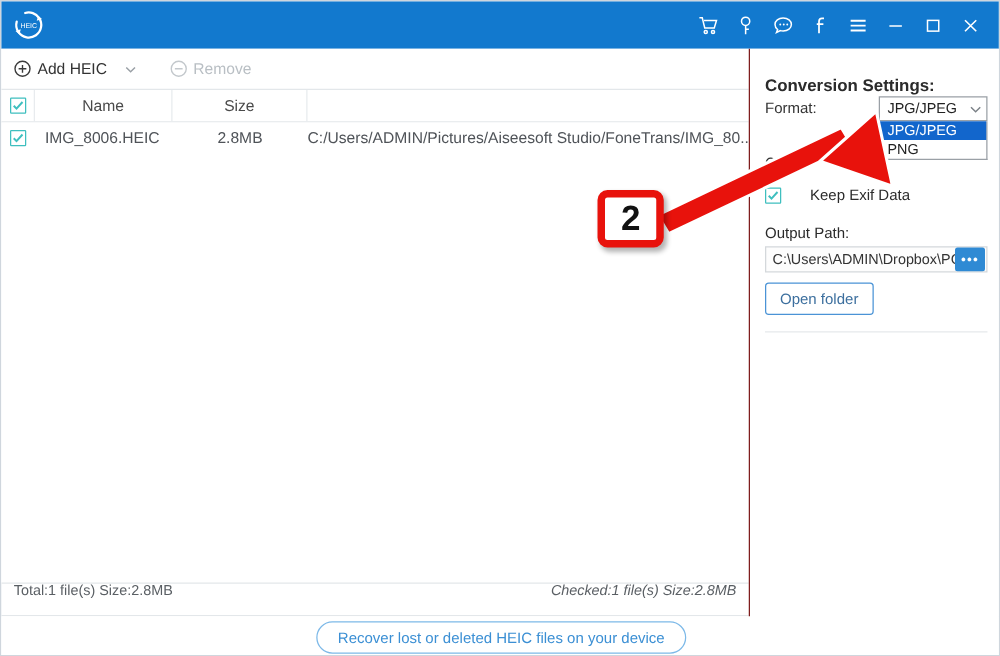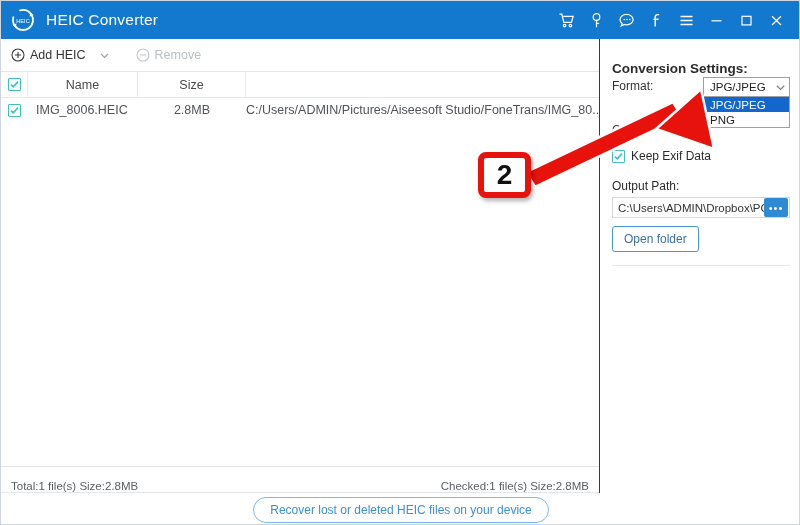--- a/index.html
+++ b/index.html
@@ -115,26 +115,26 @@
   .fr-size { width: 108px; text-align: center; }
   .fr-dir {
     flex: 1; text-align: center; white-space: nowrap; overflow: hidden;
     padding-right: 8px;
   }
 
   
   .statusbar {
     position: absolute; left: 0; top: 466px;
     width: 598px; height: 26px;
-    display: flex; align-items: flex-end; justify-content: space-between;
+    display: flex; align-items: flex-start; justify-content: space-between;
     font-size: 11.5px; color: #5a5f64;
     border-bottom: 1px solid #e3e7ea;
   }
   .statusbar .s-left { padding-left: 10px; }
-  .statusbar .s-right { padding-right: 10px; }
+  .statusbar .s-right { padding-right: 10px; font-style: italic; }
 
   
   .bottombar {
     position: absolute; left: 0; top: 492px;
     width: 800px; height: 33px;
     background: #ffffff;
     display: flex; align-items: center; justify-content: center;
   }
   .recover-btn {
     border: 1px solid #7db9e8; border-radius: 13px;
@@ -186,21 +186,21 @@
     height: 15px; display: flex; align-items: center;
     padding-left: 6px; font-size: 11.5px; color: #222222;
     white-space: nowrap;
   }
   .dd-item.sel { background: #1266cc; color: #ffffff; }
 
   .exif-row {
     position: absolute; left: 12px; top: 110px;
     display: flex; align-items: center;
   }
-  .exif-row .lbl2 { font-size: 12px; color: #2b2b2b; margin-left: 6px; white-space: nowrap; }
+  .exif-row .lbl2 { font-size: 12px; color: #2b2b2b; margin-left: 23px; white-space: nowrap; }
 
   .lbl-output {
     position: absolute; left: 12px; top: 140px;
     font-size: 12px; color: #2b2b2b; white-space: nowrap;
   }
   .path-row {
     position: absolute; left: 12px; top: 158px;
     width: 178px; height: 21px;
     border: 1px solid #d4d8db; background: #fdfdfd;
     display: flex; align-items: center;
@@ -253,21 +253,20 @@
 
   <div class="titlebar">
     <div class="logo">
       <svg width="26" height="26" viewBox="0 0 26 26">
         <circle cx="13" cy="13" r="10" fill="none" stroke="#ffffff" stroke-width="1.8" stroke-dasharray="40 10" stroke-linecap="round" transform="rotate(-35 13 13)"></circle>
         <polygon points="20.5,5.5 23.6,8.2 19.4,9.6" fill="#ffffff"></polygon>
         <polygon points="5.5,20.5 2.4,17.8 6.6,16.4" fill="#ffffff"></polygon>
         <text x="13" y="15.6" font-family="Liberation Sans, sans-serif" font-size="5.6" fill="#ffffff" text-anchor="middle">HEIC</text>
       </svg>
     </div>
-    <div class="app-title">HEIC Converter</div>
     <div class="tb-spacer"></div>
     <div class="tb-icons">
       <div class="tb-ico">
         <svg width="17" height="17" viewBox="0 0 17 17" fill="none" stroke="#ffffff" stroke-width="1.2">
           <path d="M1.5 2.2h2.3l2 8.1h7.6l1.8-5.9H5.2"></path>
           <circle cx="6.6" cy="13.6" r="1.25"></circle>
           <circle cx="12.4" cy="13.6" r="1.25"></circle>
         </svg>
       </div>
       <div class="tb-ico">

